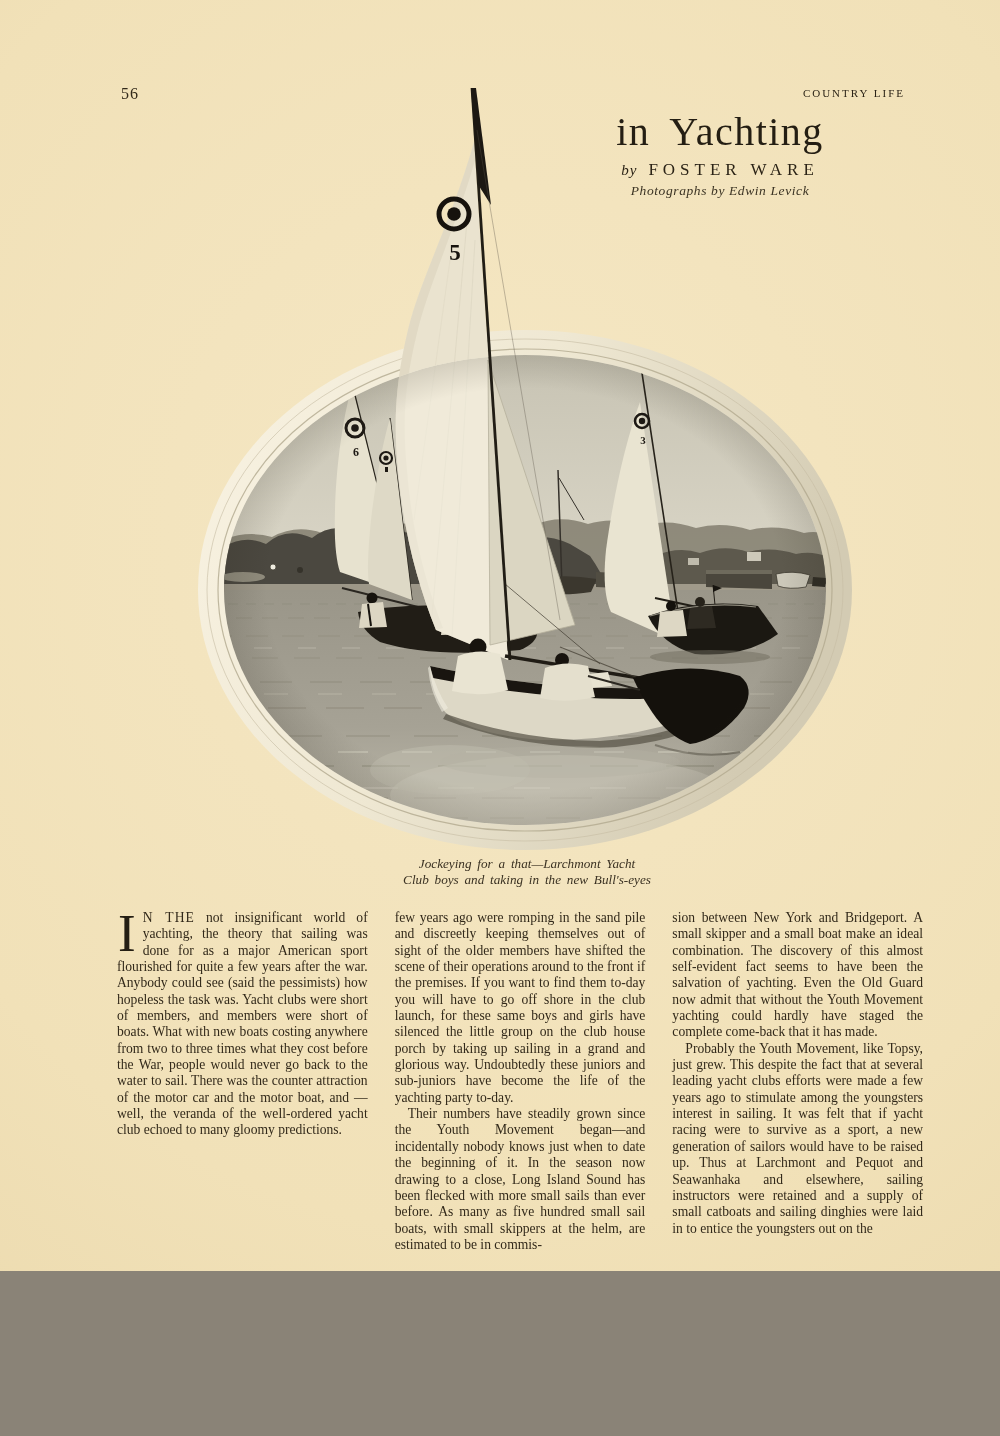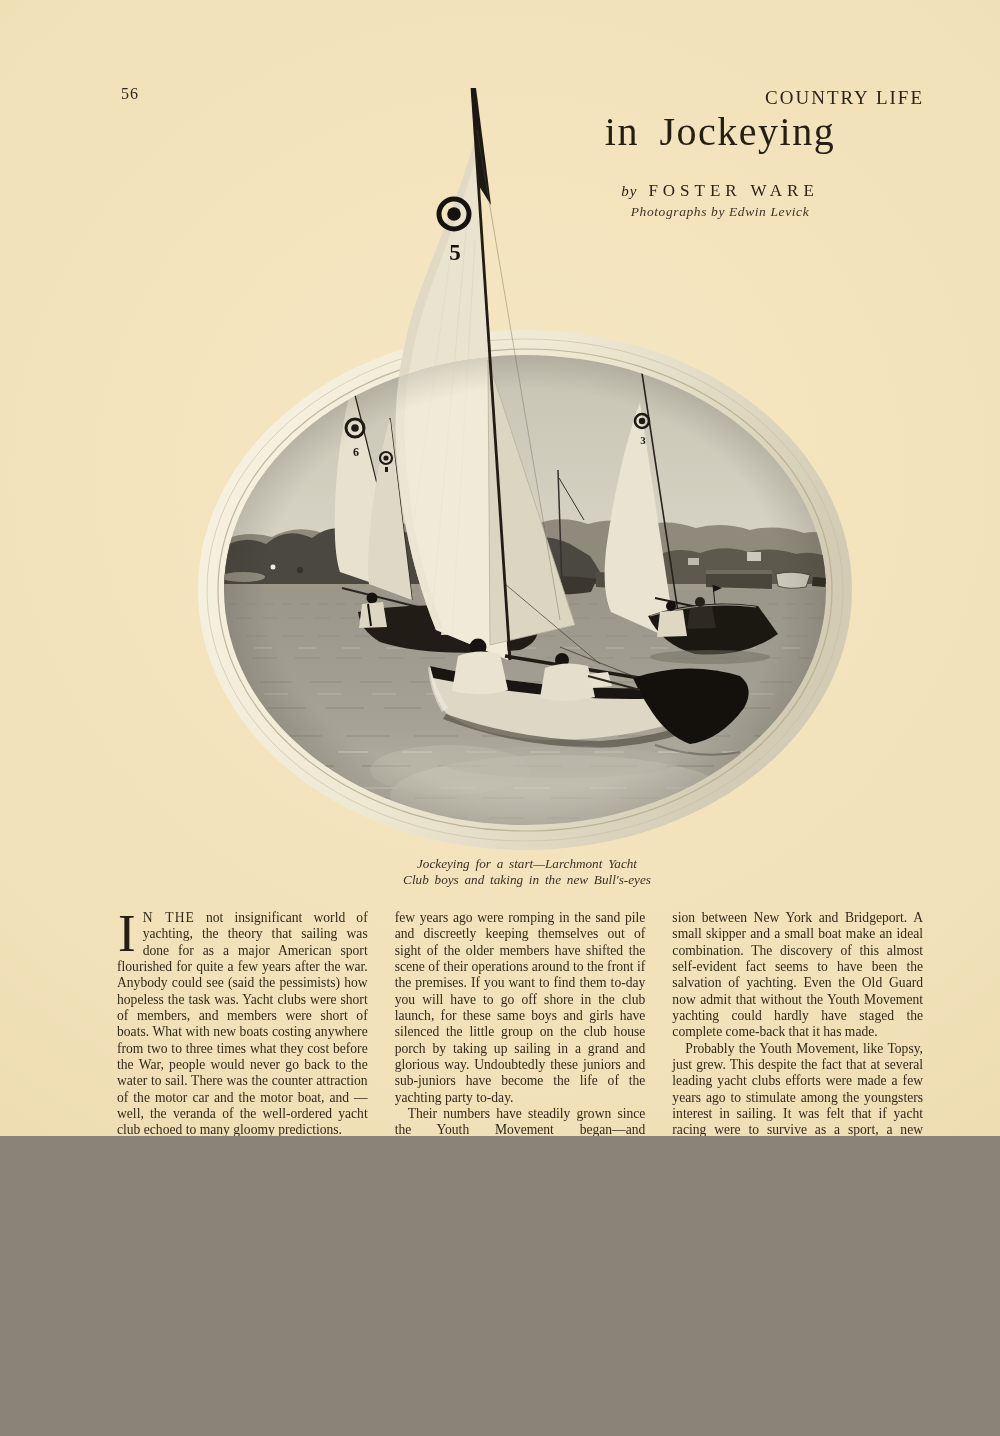--- a/index.html
+++ b/index.html
@@ -1,25 +1,25 @@
 <!DOCTYPE html>
 <html><head>
 <meta charset="utf-8">
 <style>
   html,body{margin:0;padding:0;background:#8a8377;}
   .page{
-    position:relative;width:1000px;height:1136px;overflow:hidden;
+    position:relative;width:1000px;height:1271px;overflow:hidden;
     background:radial-gradient(ellipse 120% 100% at 50% 42%, #f5e7c4 0%, #f1e1b8 55%, #e8d5a7 100%);
     font-family:"Liberation Serif", serif;color:#32291a;
   }
   .pageno{position:absolute;left:121px;top:85px;font-size:16px;letter-spacing:1px;}
-  .masthead{position:absolute;right:76px;top:87px;font-size:19px;letter-spacing:2px;color:#2b2316;margin-left:44px;}
+  .masthead{position:absolute;right:95px;top:87px;font-size:11px;letter-spacing:2px;color:#2b2316;margin-left:44px;}
   .titleblock{position:absolute;left:505px;top:104px;width:430px;text-align:center;color:#241e13;}
   .title{font-size:40px;line-height:56px;letter-spacing:1.5px;word-spacing:9px;font-weight:normal;}
-  .byline{margin-top:21px;font-size:17px;color:#2b2316;}
+  .byline{font-size:17px;color:#2b2316;}
   .byline .by{font-style:italic;font-size:15px;margin-right:11px;letter-spacing:1px;}
   .byline .author{letter-spacing:5px;}
   .credit{margin-top:3px;font-style:italic;font-size:13.5px;letter-spacing:0.6px;color:#3b3323;}
   .photo-svg{position:absolute;left:140px;top:80px;width:770px;height:780px;}
   .caption{position:absolute;left:367px;top:856px;width:320px;text-align:center;
     font-style:italic;font-size:13.2px;line-height:16px;color:#3a3122;word-spacing:2.5px;}
   .columns{position:absolute;left:117px;top:910px;width:806px;display:flex;gap:27px;}
   .col{flex:1;font-size:13.6px;line-height:16.35px;text-align:justify;color:#32291a;}
   .col p{margin:0;}
   .col p + p{text-indent:13px;}
@@ -29,21 +29,21 @@
 </head>
 <body>
 
 <div class="page">
 
   <div class="pageno">56</div>
   <div class="masthead">COUNTRY LIFE</div>
 
   <div class="titleblock">
     <div class="title">
-      <div>in Jockeying</div>
+      <div>in Yachting</div>
     </div>
     <div class="byline">
       <span class="by">by</span><span class="author">FOSTER WARE</span>
     </div>
     <div class="credit">Photographs by Edwin Levick</div>
   </div>
 
   <svg class="photo-svg" viewBox="140 80 770 780" role="img" aria-label="Bull's-eye class sailboats, each sail marked with a bull's-eye insignia and a number, jockeying on the water before a treed shoreline; the lead boat's sail rises out of the oval frame">
     <defs>
       <linearGradient id="matGrad" x1="0" y1="0" x2="1" y2="0.35">
@@ -194,21 +194,21 @@
 
     <line x1="472" y1="88" x2="510" y2="660" stroke="#211d15" stroke-width="2.8"></line>
     <path d="M 471 88 L 476 88 L 491 205 L 479 186 Z" fill="#1c1812"></path>
     <line x1="477" y1="130" x2="560" y2="620" stroke="#5a5448" stroke-width="0.9" opacity="0.4"></line>
     <circle cx="454" cy="214" r="15" fill="none" stroke="#16120d" stroke-width="5"></circle>
     <circle cx="454" cy="214" r="6.8" fill="#16120d"></circle>
     <text x="455" y="260" text-anchor="middle" font-family="Liberation Serif, serif" font-weight="bold" font-size="23" fill="#16120d">5</text>
   </svg>
 
   <div class="caption">
-    <div>Jockeying for a start—Larchmont Yacht</div>
+    <div>Jockeying for a that—Larchmont Yacht</div>
     <div>Club boys and taking in the new Bull's-eyes</div>
   </div>
 
   <div class="columns">
     <div class="col">
       <p><span class="dropcap">I</span><span class="opencaps">N THE</span>
         <span>not insignificant world of yachting, the theory that sailing was done for as a major American sport flourished for quite a few years after the war. Anybody could see (said the pessimists) how hopeless the task was. Yacht clubs were short of members, and members were short of boats. What with new boats costing anywhere from two to three times what they cost before the War, people would never go back to the water to sail. There was the counter attraction of the motor car and the motor boat, and —well, the veranda of the well-ordered yacht club echoed to many gloomy predictions.</span></p>
     </div>
     <div class="col">
       <p>few years ago were romping in the sand pile and discreetly keeping themselves out of sight of the older members have shifted the scene of their operations around to the front if the premises. If you want to find them to-day you will have to go off shore in the club launch, for these same boys and girls have silenced the little group on the club house porch by taking up sailing in a grand and glorious way. Undoubtedly these juniors and sub-juniors have become the life of the yachting party to-day.</p>

